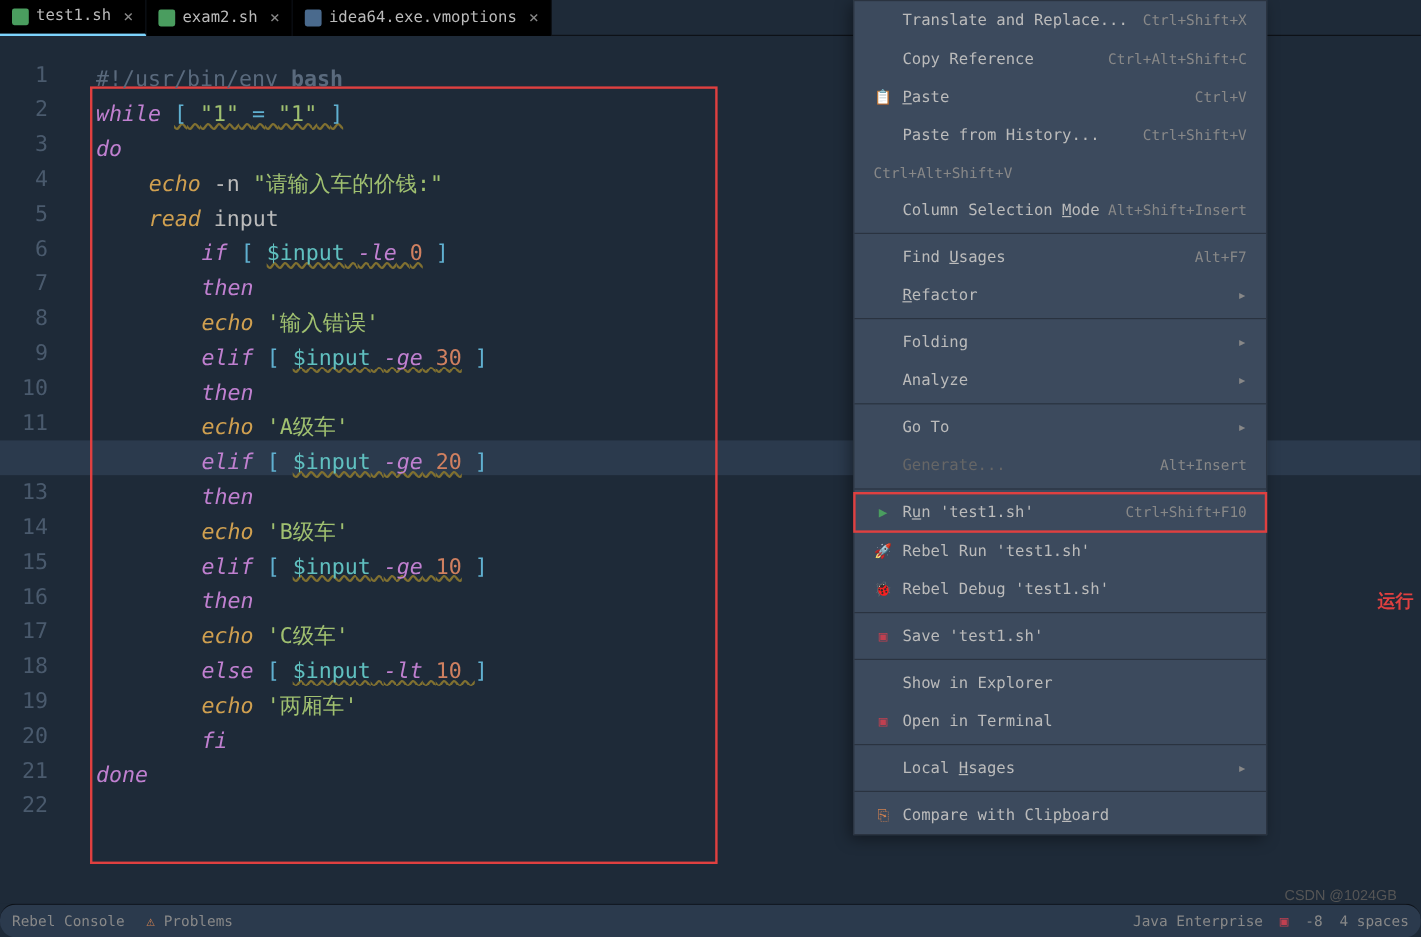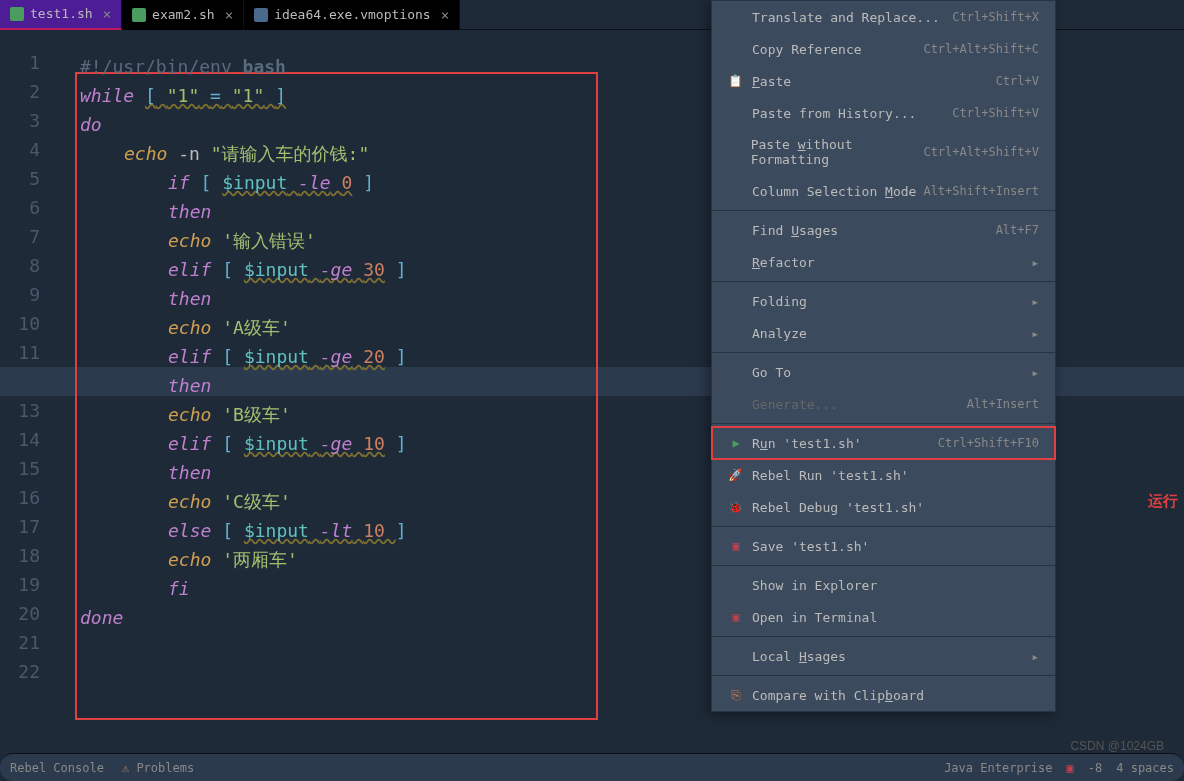--- a/index.html
+++ b/index.html
@@ -1,19 +1,19 @@
 <!DOCTYPE html>
 <html><head>
 <meta charset="utf-8">
 <style>
 *{margin:0;padding:0;box-sizing:border-box;font-family:'Consolas','Monaco',monospace;}
 body{background:#1e2a38;color:#bbbbbb;width:1184px;height:781px;overflow:hidden;position:relative;}
 .tabs{height:30px;background:#1e2a38;display:flex;align-items:center;border-bottom:1px solid #0d1117;}
 .tab{height:30px;display:flex;align-items:center;padding:0 10px;background:#000000;border-right:1px solid #0d1117;font-size:13px;color:#bbb;gap:6px;}
-.tab.active{background:#4c1d95;border-bottom:2px solid #be185d;}
+.tab.active{background:#000000;border-bottom:2px solid #7dd3fc;}
 .tab-icon{width:14px;height:14px;background:#4a9d5f;display:inline-block;border-radius:2px;}
 .tab-icon.text{background:#4a6a8d;}
 .tab-close{color:#888;font-size:14px;margin-left:4px;}
 .editor{display:flex;height:calc(100% - 58px);position:relative;}
 .gutter{width:55px;background:#1e2a38;text-align:right;padding-right:15px;padding-top:18px;color:#4a5a6d;font-size:18px;line-height:29px;}
 .code{flex:1;padding-top:22px;padding-left:25px;font-size:18px;line-height:29px;position:relative;}
 .red-box{position:absolute;left:75px;top:42px;width:523px;height:648px;border:2px solid #e04040;pointer-events:none;}
 .current-line{position:absolute;left:0;top:337px;width:100%;height:29px;background:#2b3a4d;z-index:0;}
 .code-content{position:relative;z-index:1;}
 .kw{color:#c080d0;font-style:italic;}
@@ -87,20 +87,21 @@
     <div>20</div>
     <div>21</div>
     <div>22</div>
   </div>
   <div class="code">
     <div class="code-content">
       <div><span class="comment">#!</span><span class="comment">/usr/bin/env </span><span class="comment" style="font-weight:bold">bash</span></div>
       <div><span class="kw">while</span> <span class="wavy"><span class="op">[</span> <span class="str">"1"</span> <span class="op">=</span> <span class="str">"1"</span> <span class="op">]</span></span></div>
       <div><span class="kw">do</span></div>
       <div><span class="nbsp"></span><span class="nbsp"></span><span class="nbsp"></span><span class="nbsp"></span><span class="cmd">echo</span> <span>-n</span> <span class="str">"请输入车的价钱:"</span></div>
+      <div><span class="nbsp"></span><span class="nbsp"></span><span class="nbsp"></span><span class="nbsp"></span><span class="cmd">read</span> <span>input</span></div>
       <div><span class="nbsp"></span><span class="nbsp"></span><span class="nbsp"></span><span class="nbsp"></span><span class="nbsp"></span><span class="nbsp"></span><span class="nbsp"></span><span class="nbsp"></span><span class="kw">if</span> <span class="op">[</span> <span class="wavy"><span class="var">$input</span> <span class="kw">-le</span> <span class="num">0</span></span> <span class="op">]</span></div>
       <div><span class="nbsp"></span><span class="nbsp"></span><span class="nbsp"></span><span class="nbsp"></span><span class="nbsp"></span><span class="nbsp"></span><span class="nbsp"></span><span class="nbsp"></span><span class="kw">then</span></div>
       <div><span class="nbsp"></span><span class="nbsp"></span><span class="nbsp"></span><span class="nbsp"></span><span class="nbsp"></span><span class="nbsp"></span><span class="nbsp"></span><span class="nbsp"></span><span class="cmd">echo</span> <span class="str">'输入错误'</span></div>
       <div><span class="nbsp"></span><span class="nbsp"></span><span class="nbsp"></span><span class="nbsp"></span><span class="nbsp"></span><span class="nbsp"></span><span class="nbsp"></span><span class="nbsp"></span><span class="kw">elif</span> <span class="op">[</span> <span class="wavy"><span class="var">$input</span> <span class="kw">-ge</span> <span class="num">30</span></span> <span class="op">]</span></div>
       <div><span class="nbsp"></span><span class="nbsp"></span><span class="nbsp"></span><span class="nbsp"></span><span class="nbsp"></span><span class="nbsp"></span><span class="nbsp"></span><span class="nbsp"></span><span class="kw">then</span></div>
       <div><span class="nbsp"></span><span class="nbsp"></span><span class="nbsp"></span><span class="nbsp"></span><span class="nbsp"></span><span class="nbsp"></span><span class="nbsp"></span><span class="nbsp"></span><span class="cmd">echo</span> <span class="str">'A级车'</span></div>
       <div><span class="nbsp"></span><span class="nbsp"></span><span class="nbsp"></span><span class="nbsp"></span><span class="nbsp"></span><span class="nbsp"></span><span class="nbsp"></span><span class="nbsp"></span><span class="kw">elif</span> <span class="op">[</span> <span class="wavy"><span class="var">$input</span> <span class="kw">-ge</span> <span class="num">20</span></span> <span class="op">]</span></div>
       <div><span class="nbsp"></span><span class="nbsp"></span><span class="nbsp"></span><span class="nbsp"></span><span class="nbsp"></span><span class="nbsp"></span><span class="nbsp"></span><span class="nbsp"></span><span class="kw">then</span></div>
       <div><span class="nbsp"></span><span class="nbsp"></span><span class="nbsp"></span><span class="nbsp"></span><span class="nbsp"></span><span class="nbsp"></span><span class="nbsp"></span><span class="nbsp"></span><span class="cmd">echo</span> <span class="str">'B级车'</span></div>
       <div><span class="nbsp"></span><span class="nbsp"></span><span class="nbsp"></span><span class="nbsp"></span><span class="nbsp"></span><span class="nbsp"></span><span class="nbsp"></span><span class="nbsp"></span><span class="kw">elif</span> <span class="op">[</span> <span class="wavy"><span class="var">$input</span> <span class="kw">-ge</span> <span class="num">10</span></span> <span class="op">]</span></div>
@@ -138,24 +139,20 @@
       <span class="shortcut">Ctrl+V</span>
     </div>
   <div class="menu-item">
       <span class="menu-left">
         <span class="menu-icon"></span>
         <span>Paste from History...</span>
       </span>
       <span class="shortcut">Ctrl+Shift+V</span>
     </div>
   <div class="menu-item">
-      <span class="menu-left">
-        <span class="menu-icon"></span>
-        <span><span>Paste </span><span class="underline-char">w</span><span>ithout Formatting</span></span>
-      </span>
       <span class="shortcut">Ctrl+Alt+Shift+V</span>
     </div>
   <div class="menu-item">
       <span class="menu-left">
         <span class="menu-icon"></span>
         <span><span>Column Selection </span><span class="underline-char">M</span><span>ode</span></span>
       </span>
       <span class="shortcut">Alt+Shift+Insert</span>
     </div>
   <div class="menu-sep"></div>

